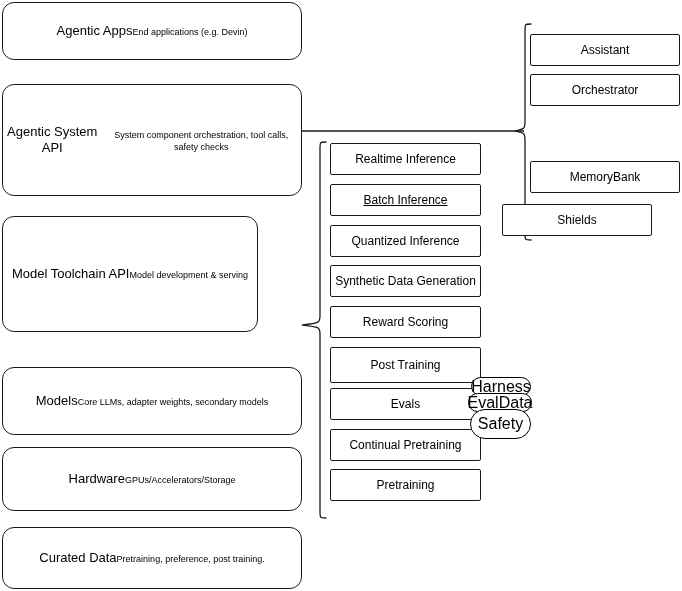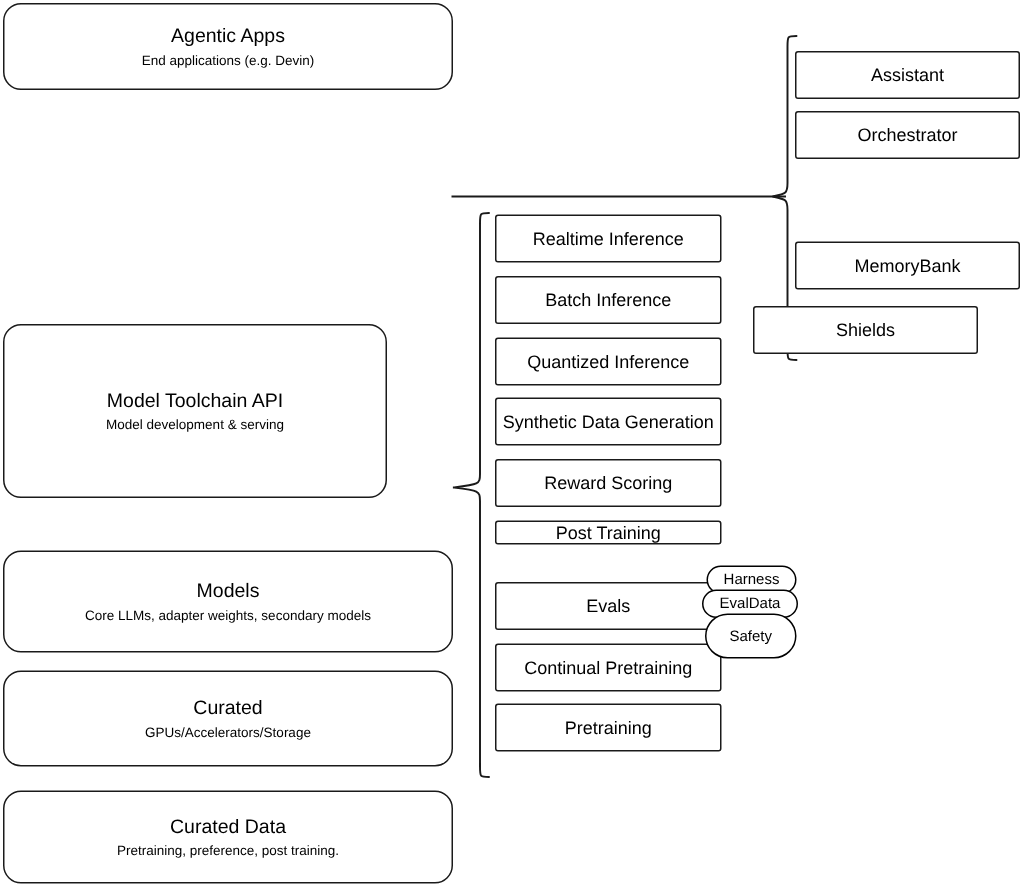--- a/index.html
+++ b/index.html
@@ -18,21 +18,21 @@
     overflow: hidden;
     background: #ffffff;
   }
   .rbox {
     position: absolute;
     box-sizing: border-box;
     border: 1.3px solid #1a1a1a;
     border-radius: 12px;
     background: #ffffff;
     display: flex;
-    flex-direction: column;
+    flex-direction: row;
     align-items: center;
     justify-content: center;
     text-align: center;
     line-height: 1.25;
   }
   .rbox .title {
     font-size: 13px;
     color: #000;
   }
   .rbox .sub {
@@ -54,21 +54,21 @@
   }
   .pill {
     position: absolute;
     box-sizing: border-box;
     border: 1.4px solid #000;
     border-radius: 999px;
     background: #ffffff;
     display: flex;
     align-items: center;
     justify-content: center;
-    font-size: 10px;
+    font-size: 16px;
     text-align: center;
     z-index: 5;
   }
   .connector {
     position: absolute;
   }
   .brace-svg {
     position: absolute;
     overflow: visible;
   }
@@ -76,33 +76,37 @@
 </head>
 <body>
 
 <div id="canvas">
 
   <div class="rbox" style="left:2px; top:2px; width:300px; height:58px;">
     <div class="title">Agentic Apps</div>
     <div class="sub">End applications (e.g. Devin)</div>
   </div>
 
+  <div class="rbox" style="left:2px; top:84px; width:300px; height:112px;">
+    <div class="title">Agentic System API</div>
+    <div class="sub">System component orchestration, tool calls, safety checks</div>
+  </div>
 
   <div class="rbox" style="left:2px; top:216px; width:256px; height:116px;text-align:right;">
     <div class="title">Model Toolchain API</div>
     <div class="sub">Model development &amp; serving</div>
   </div>
 
   <div class="rbox" style="left:2px; top:367px; width:300px; height:68px;">
     <div class="title">Models</div>
     <div class="sub">Core LLMs, adapter weights, secondary models</div>
   </div>
 
   <div class="rbox" style="left:2px; top:447px; width:300px; height:64px;">
-    <div class="title">Curated</div>
+    <div class="title">Hardware</div>
     <div class="sub">GPUs/Accelerators/Storage</div>
   </div>
 
   <div class="rbox" style="left:2px; top:527px; width:300px; height:62px;">
     <div class="title">Curated Data</div>
     <div class="sub">Pretraining, preference, post training.</div>
   </div>
 
   <svg class="connector" style="left:300px; top:122px; width:225px; height:18px;" viewBox="0 0 225 18">
     <line x1="1" y1="9" x2="224" y2="9" stroke="#1a1a1a" stroke-width="1.3"></line>
@@ -137,33 +141,33 @@
              L 20 176
              C 20 183, 19 183, 2 185
              C 19 187, 20 187, 20 194
              L 20 371
              C 20 378, 20 378, 26 378" fill="none" stroke="#1a1a1a" stroke-width="1.3" stroke-linecap="round"></path>
   </svg>
 
   <div class="mbox" style="left:330px; top:143px; width:151px; height:32px;">
     <span>Realtime Inference</span>
   </div>
-  <div class="mbox" style="left:330px; top:184px; width:151px; height:32px;">
+  <div class="mbox" style="left:330px; top:184px; width:151px; height:32px;text-decoration:underline;">
     <span>Batch Inference</span>
   </div>
   <div class="mbox" style="left:330px; top:225px; width:151px; height:32px;">
     <span>Quantized Inference</span>
   </div>
   <div class="mbox" style="left:330px; top:265px; width:151px; height:32px;">
     <span>Synthetic Data Generation</span>
   </div>
   <div class="mbox" style="left:330px; top:306px; width:151px; height:32px;">
     <span>Reward Scoring</span>
   </div>
-  <div class="mbox" style="left:330px; top:347px; width:151px; height:16px;">
+  <div class="mbox" style="left:330px; top:347px; width:151px; height:36px;">
     <span>Post Training</span>
   </div>
   <div class="mbox" style="left:330px; top:388px; width:151px; height:32px;">
     <span>Evals</span>
   </div>
   <div class="mbox" style="left:330px; top:429px; width:151px; height:32px;">
     <span>Continual Pretraining</span>
   </div>
   <div class="mbox" style="left:330px; top:469px; width:151px; height:32px;">
     <span>Pretraining</span>

